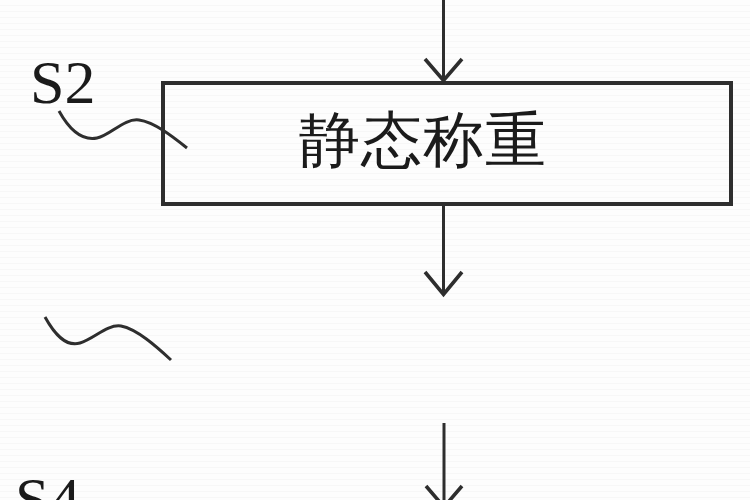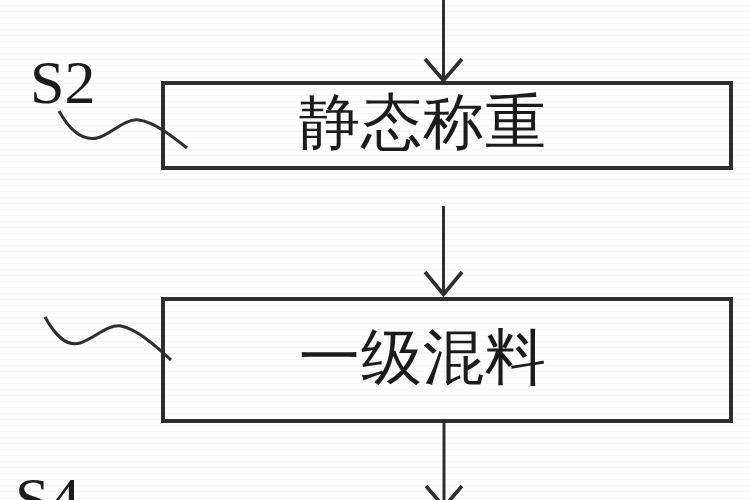--- a/index.html
+++ b/index.html
@@ -37,21 +37,21 @@
     box-sizing: border-box;
     border: 4px solid var(--color-line, #2e2e2e);
     background: transparent;
     display: flex;
     align-items: center;
     justify-content: center;
     padding-right: 48px;
     padding-bottom: 6px;
     z-index: 1;
   }
-  .flow-box.box1 { top: 81px; height: 89px; }
+  .flow-box.box1 { top: 81px; height: 125px; }
   .flow-box.box2 { top: 297px; }
   .flow-box .box-text {
     font-size: 61px;
     letter-spacing: 1px;
     color: var(--color-text, #1b1b1b);
     white-space: nowrap;
     line-height: 1;
   }
   .step-label {
     position: absolute;
@@ -67,23 +67,20 @@
 </style>
 </head>
 <body>
 
 <div class="stage">
 
   <div class="flow-box box1">
     <span class="box-text">静态称重</span>
   </div>
 
-  <div class="flow-box box2">
-    <span class="box-text">一级混料</span>
-  </div>
 
   <svg class="connector-layer" viewBox="0 0 750 500" xmlns="http://www.w3.org/2000/svg">
 
     <line class="stroke" x1="443.5" y1="0" x2="443.5" y2="79" stroke-width="3"></line>
     <polyline class="stroke" points="425,59 443.5,80.5 462,59" stroke-width="3.6"></polyline>
 
     <line class="stroke" x1="443.5" y1="206" x2="443.5" y2="293" stroke-width="3"></line>
     <polyline class="stroke" points="425,272 443.5,294.5 462,272" stroke-width="3.6"></polyline>
 
     <line class="stroke" x1="444" y1="423" x2="444" y2="500" stroke-width="3"></line>

